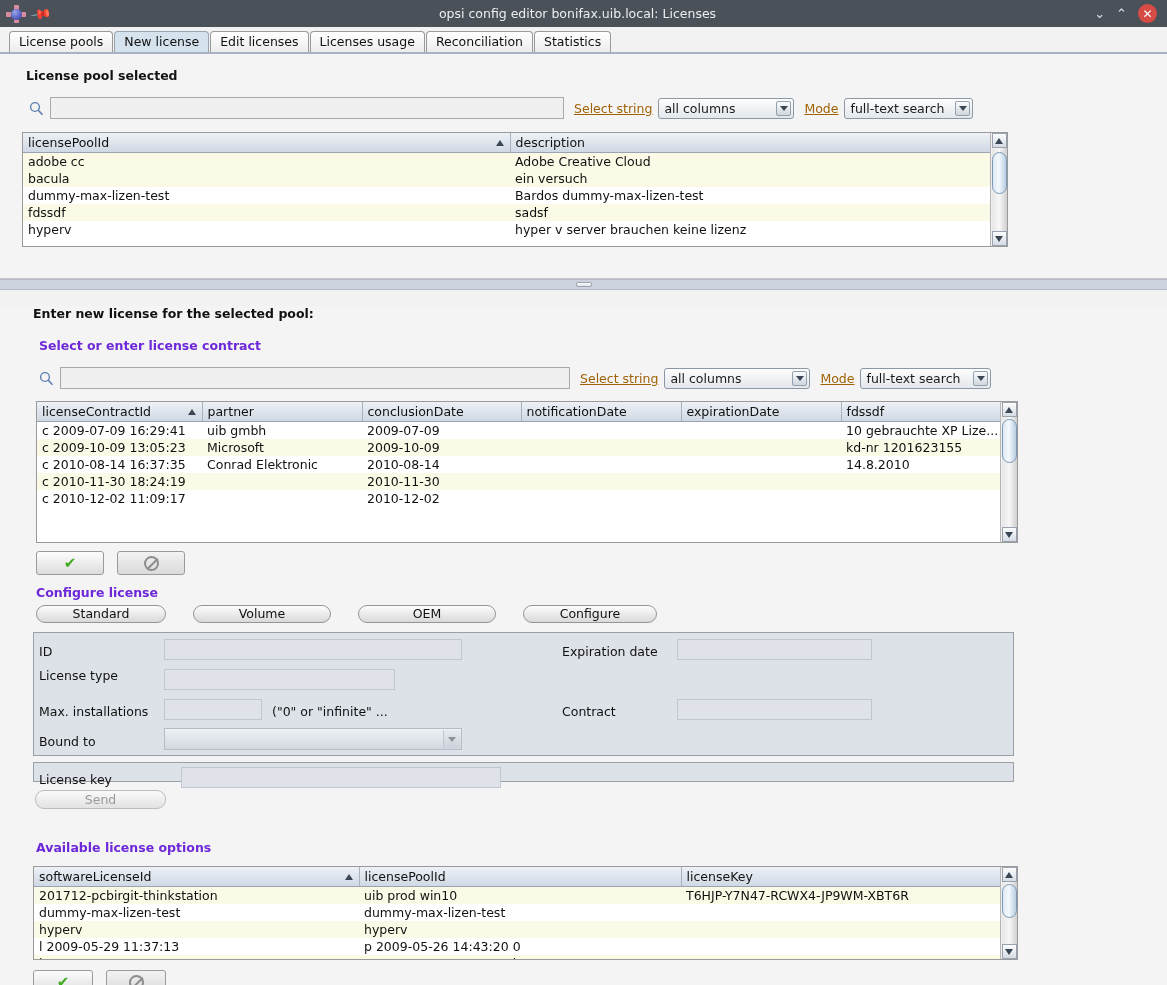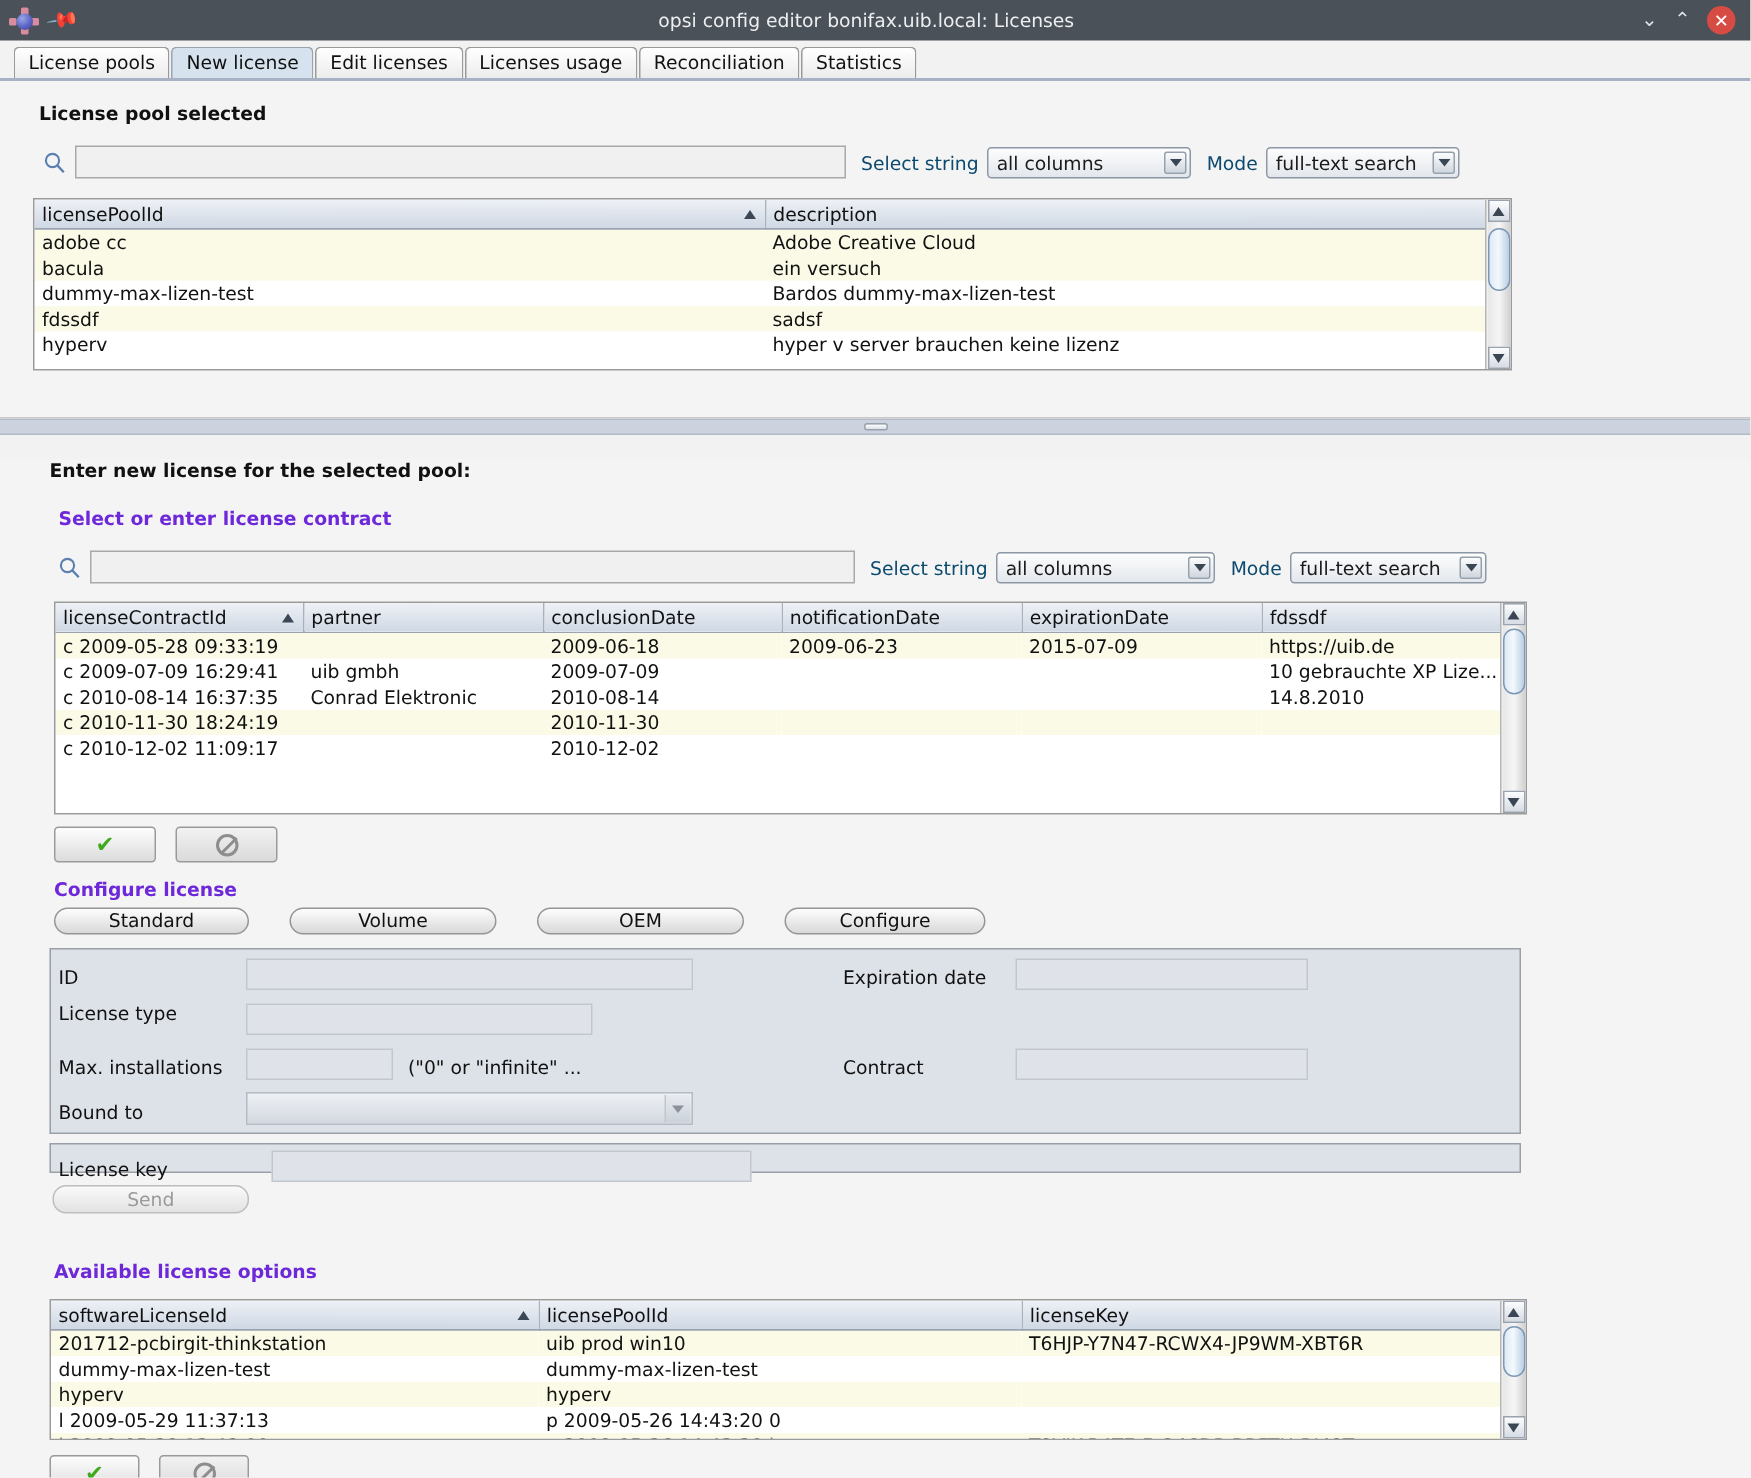--- a/index.html
+++ b/index.html
@@ -117,21 +117,21 @@
   
   .searchrow { display: flex; align-items: center; margin-top: 14px; }
   .mag {
     width: 28px; display: flex; justify-content: center; align-items: center;
     color: #5a7fb0;
   }
   .searchbox {
     height: 22px; border: 1px solid #a9a9a9;
     background: #f0f0f0;
   }
-  .lbl { font-size: 12.5px; color: #0c4a6e; margin: 0 6px 0 10px; }
+  .lbl { font-size: 12.5px; color: #a16207; margin: 0 6px 0 10px; text-decoration: underline; }
   .combo {
     height: 21px;
     border: 1px solid #8d98a6;
     border-radius: 3px;
     background: linear-gradient(#fdfdfd, #e3e7ec);
     display: flex; align-items: center;
     font-size: 12.5px;
     padding-left: 5px;
     position: relative;
     cursor: default;
@@ -455,35 +455,35 @@
             <span class="sortarr"></span>
           </th>
           <th style="width:160px;">partner</th>
           <th style="width:159px;">conclusionDate</th>
           <th style="width:160px;">notificationDate</th>
           <th style="width:160px;">expirationDate</th>
           <th style="width:160px;">fdssdf</th>
         </tr>
           </thead>
         <tbody id="contract-body">
-            <tr class="odd">
-              <td style="width: 165px;">c 2009-05-28 09:33:19</td>
-              <td style="width: 160px;"></td>
-              <td style="width: 159px;">2009-06-18</td>
-              <td style="width: 160px;">2009-06-23</td>
-              <td style="width: 160px;">2015-07-09</td>
-              <td style="width: 160px;">https://uib.de</td>
-            </tr>
             <tr class="even">
               <td style="width: 165px;">c 2009-07-09 16:29:41</td>
               <td style="width: 160px;">uib gmbh</td>
               <td style="width: 159px;">2009-07-09</td>
               <td style="width: 160px;"></td>
               <td style="width: 160px;"></td>
               <td style="width: 160px;">10 gebrauchte XP Lize...</td>
+            </tr>
+            <tr class="odd">
+              <td style="width: 165px;">c 2009-10-09 13:05:23</td>
+              <td style="width: 160px;">Microsoft</td>
+              <td style="width: 159px;">2009-10-09</td>
+              <td style="width: 160px;"></td>
+              <td style="width: 160px;"></td>
+              <td style="width: 160px;">kd-nr 1201623155</td>
             </tr>
             <tr class="even">
               <td style="width: 165px;">c 2010-08-14 16:37:35</td>
               <td style="width: 160px;">Conrad Elektronic</td>
               <td style="width: 159px;">2010-08-14</td>
               <td style="width: 160px;"></td>
               <td style="width: 160px;"></td>
               <td style="width: 160px;">14.8.2010</td>
             </tr>
             <tr class="odd">

